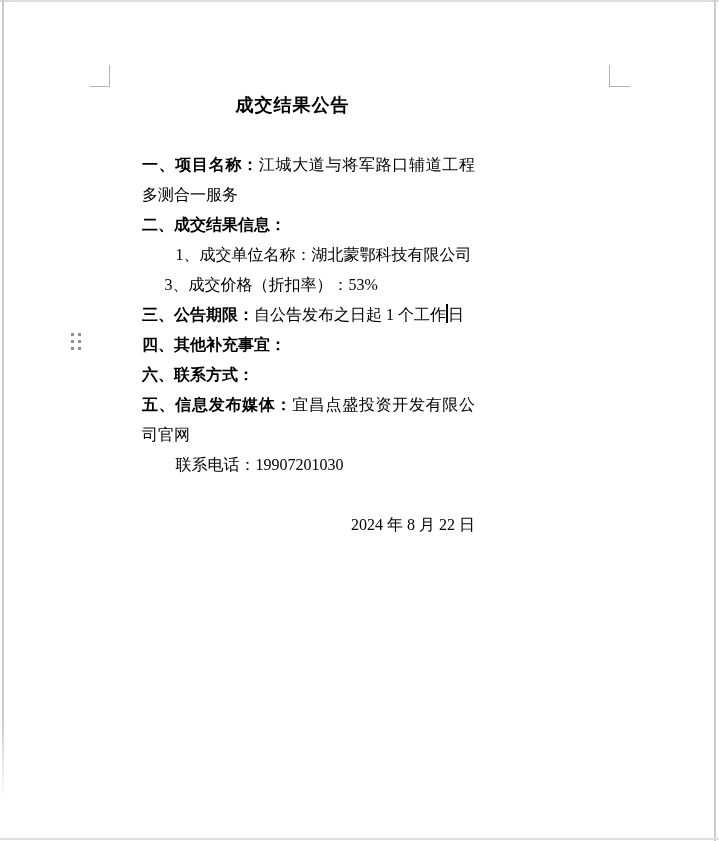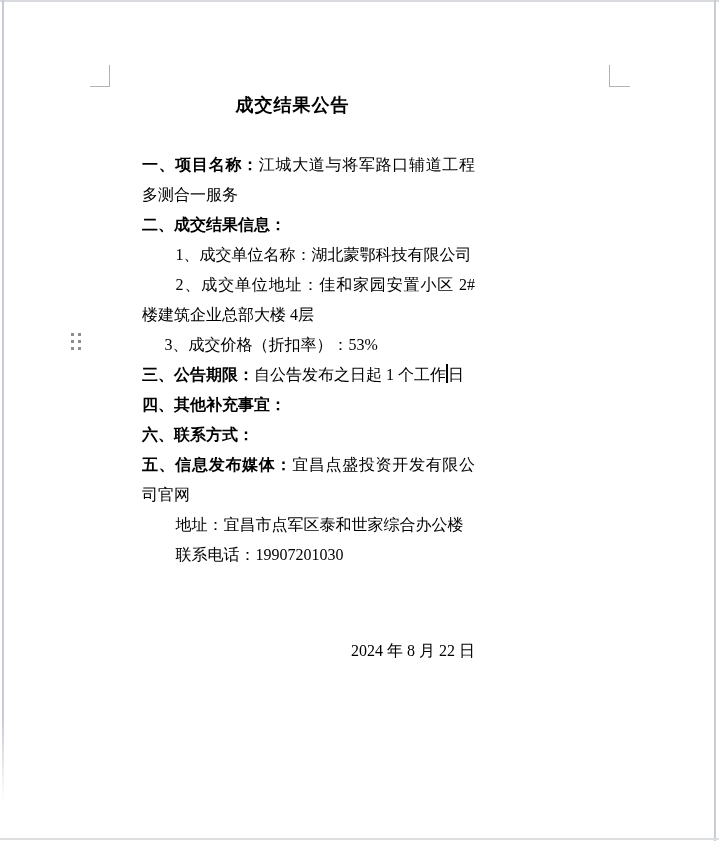--- a/index.html
+++ b/index.html
@@ -47,21 +47,21 @@
     font-weight: bold;
     font-family: "Liberation Sans", sans-serif;
   }
   .para { text-align: justify; margin-left: 32px; }
   .indent  { text-indent: 2.1em; }
   .indent3 { text-indent: 1.4em; }
   .caret {
     display: inline-block; width: 2px; height: 19px;
     background: #000; vertical-align: -3px;
   }
-  .date-line { text-align: right; margin-top: 36px; }
+  .date-line { text-align: right; }
 </style>
 </head>
 <body>
 
 <div class="edge edge-top"></div>
 <div class="edge edge-left"></div>
 <div class="edge edge-right"></div>
 <div class="edge edge-bottom"></div>
 <div class="crop crop-tl"></div>
 <div class="crop crop-tr"></div>
@@ -78,31 +78,29 @@
 <div class="doc">
 
   <div class="title">成交结果公告</div>
   <div class="spacer"></div>
 
   <div class="para"><span class="lbl">一、项目名称：</span><span>江城大道与将军路口辅道工程多测合一服务</span></div>
 
   <div class="para"><span class="lbl">二、成交结果信息：</span></div>
 
   <div class="para indent">1、成交单位名称：湖北蒙鄂科技有限公司</div>
-  <div class="para indent">2、成交单位地址：佳和家园安置小区 2#楼建筑企业总部大楼 4层</div>
   <div class="para indent3">3、成交价格（折扣率）：53%</div>
 
   <div class="para"><span class="lbl">三、公告期限：</span><span>自公告发布之日起 1 个工作</span><span class="caret"></span><span>日</span></div>
 
   <div class="para"><span class="lbl">四、其他补充事宜：</span></div>
 
 
   <div class="para"><span class="lbl">六、联系方式：</span></div>
 
   <div class="para"><span class="lbl">五、信息发布媒体：</span><span>宜昌点盛投资开发有限公司官网</span></div>
 
-  <div class="para indent">地址：宜昌市点军区泰和世家综合办公楼</div>
   <div class="para indent">联系电话：19907201030</div>
 
   <div class="spacer"></div>
   <div class="date-line">2024 年 8 月 22 日</div>
 
 </div>
 
 </body></html>

